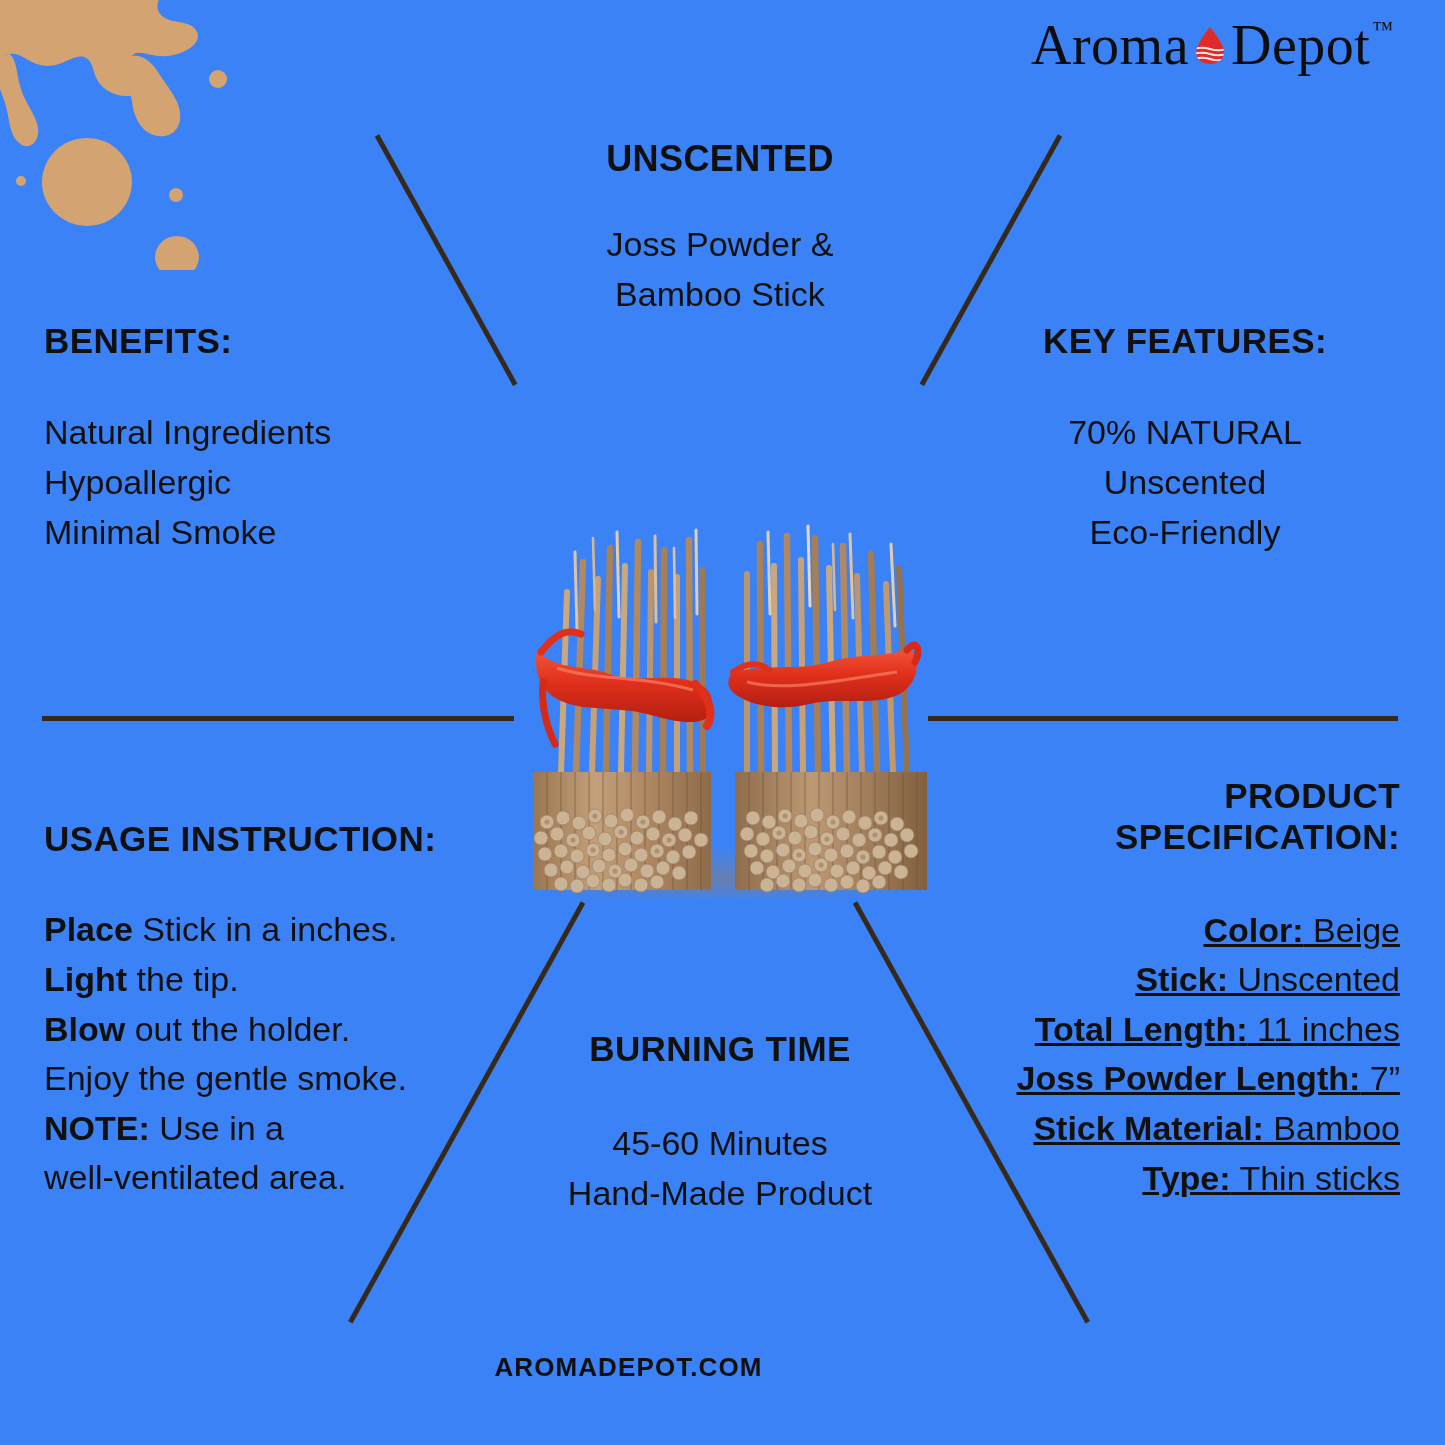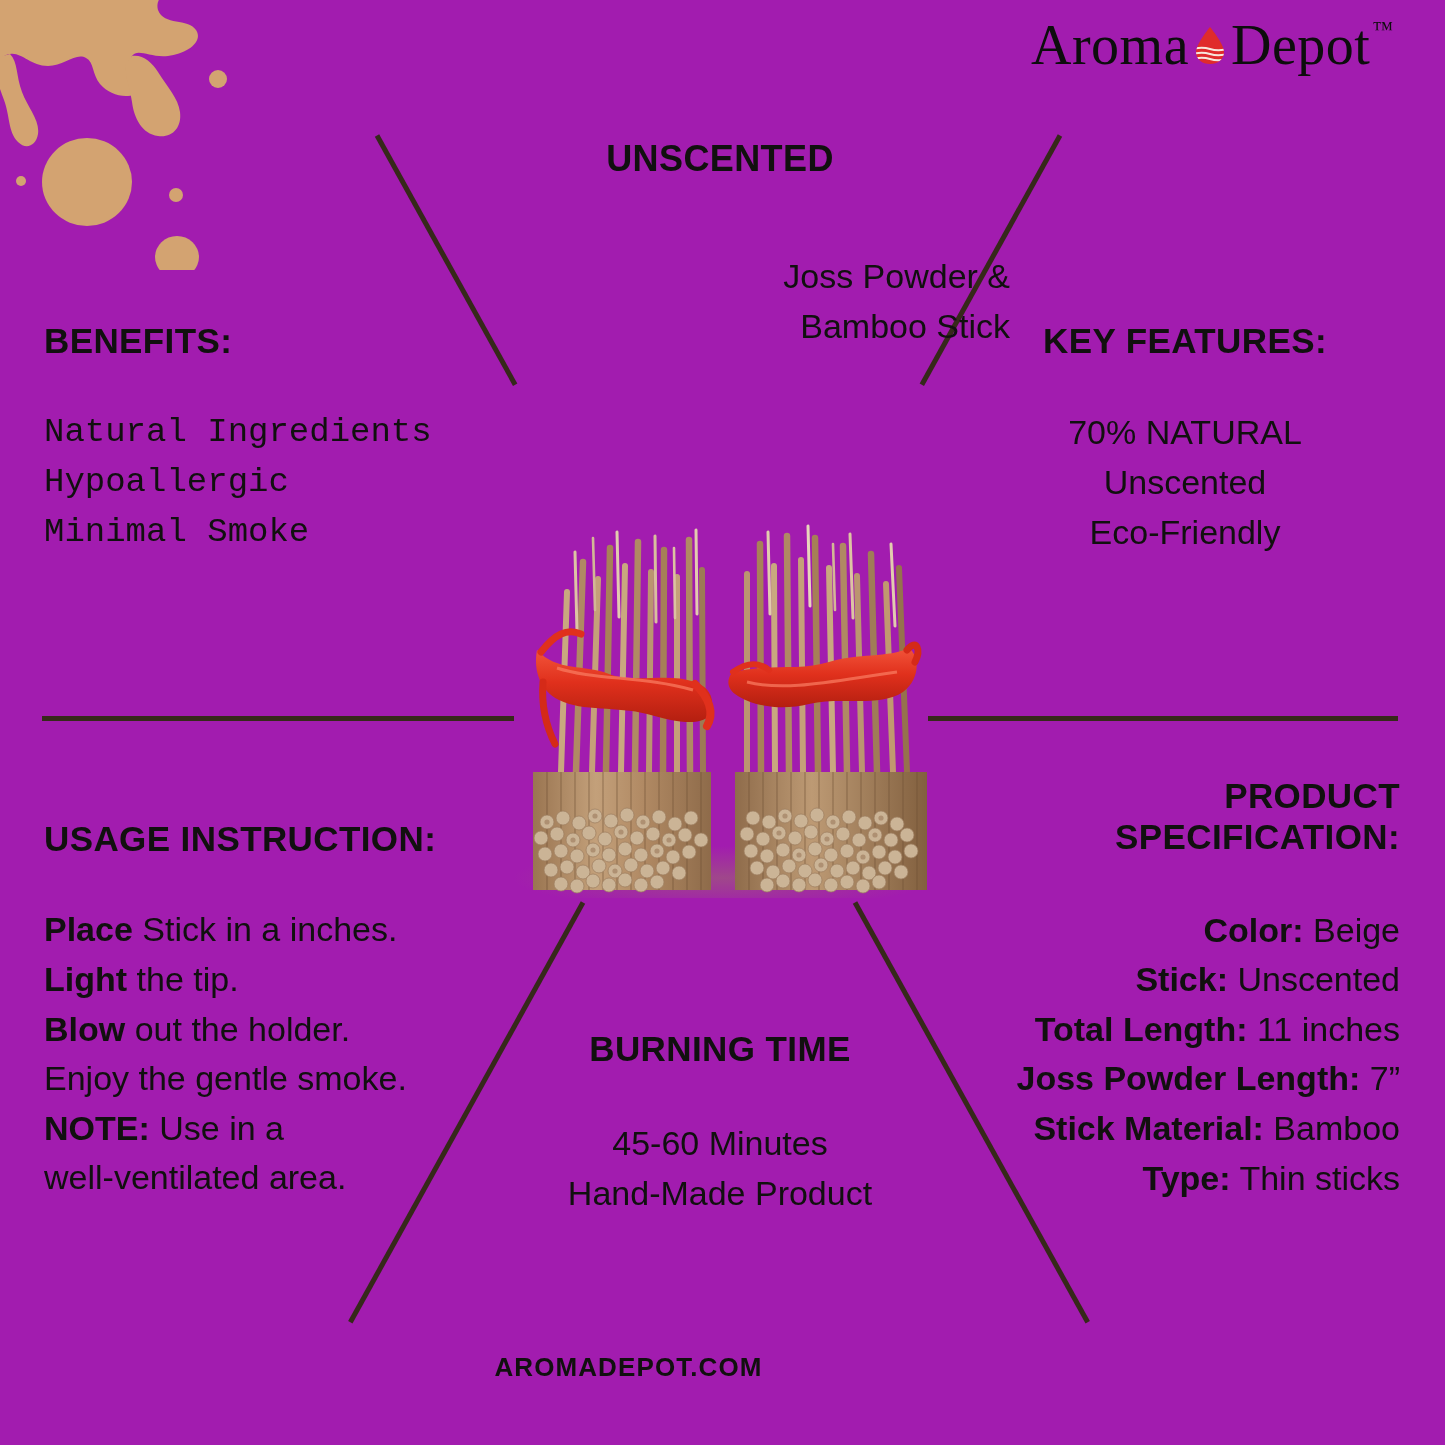--- a/index.html
+++ b/index.html
@@ -4,21 +4,21 @@
 <style>
   html, body {
     margin: 0;
     padding: 0;
     background: #efe3da;
   }
   #canvas {
     position: relative;
     width: 1445px;
     height: 1445px;
-    background: #a21caf;
+    background: #3b82f6;
     overflow: hidden;
     font-family: "Liberation Sans", sans-serif;
     color: #11100f;
     -webkit-font-smoothing: antialiased;
   }
 
   
   #splatter {
     position: absolute;
     left: -18px;
@@ -94,31 +94,31 @@
 
   
   #top-center {
     position: absolute;
     left: 430px;
     top: 138px;
     width: 580px;
     text-align: center;
   }
   #top-center .heading { font-size: 36px; }
-  #top-center .sub { margin-top: 72px; text-align: right; }
+  #top-center .sub { margin-top: 40px; }
 
   
   #benefits {
     position: absolute;
     left: 44px;
     top: 320px;
     width: 420px;
     text-align: left;
   }
-  #benefits .list { margin-top: 47px; font-family: Liberation Mono, monospace; }
+  #benefits .list { margin-top: 47px; }
 
   
   #key-features {
     position: absolute;
     right: 45px;
     top: 320px;
     width: 430px;
     text-align: center;
   }
   #key-features .list { margin-top: 47px; }
@@ -134,21 +134,21 @@
   #usage .list { margin-top: 46px; }
 
   
   #spec {
     position: absolute;
     right: 45px;
     top: 775px;
     width: 490px;
     text-align: right;
   }
-  #spec .list { margin-top: 48px; }
+  #spec .list { margin-top: 48px; text-decoration: underline; }
 
   
   #burning {
     position: absolute;
     left: 430px;
     top: 1028px;
     width: 580px;
     text-align: center;
   }
   #burning .sub { margin-top: 50px; }

